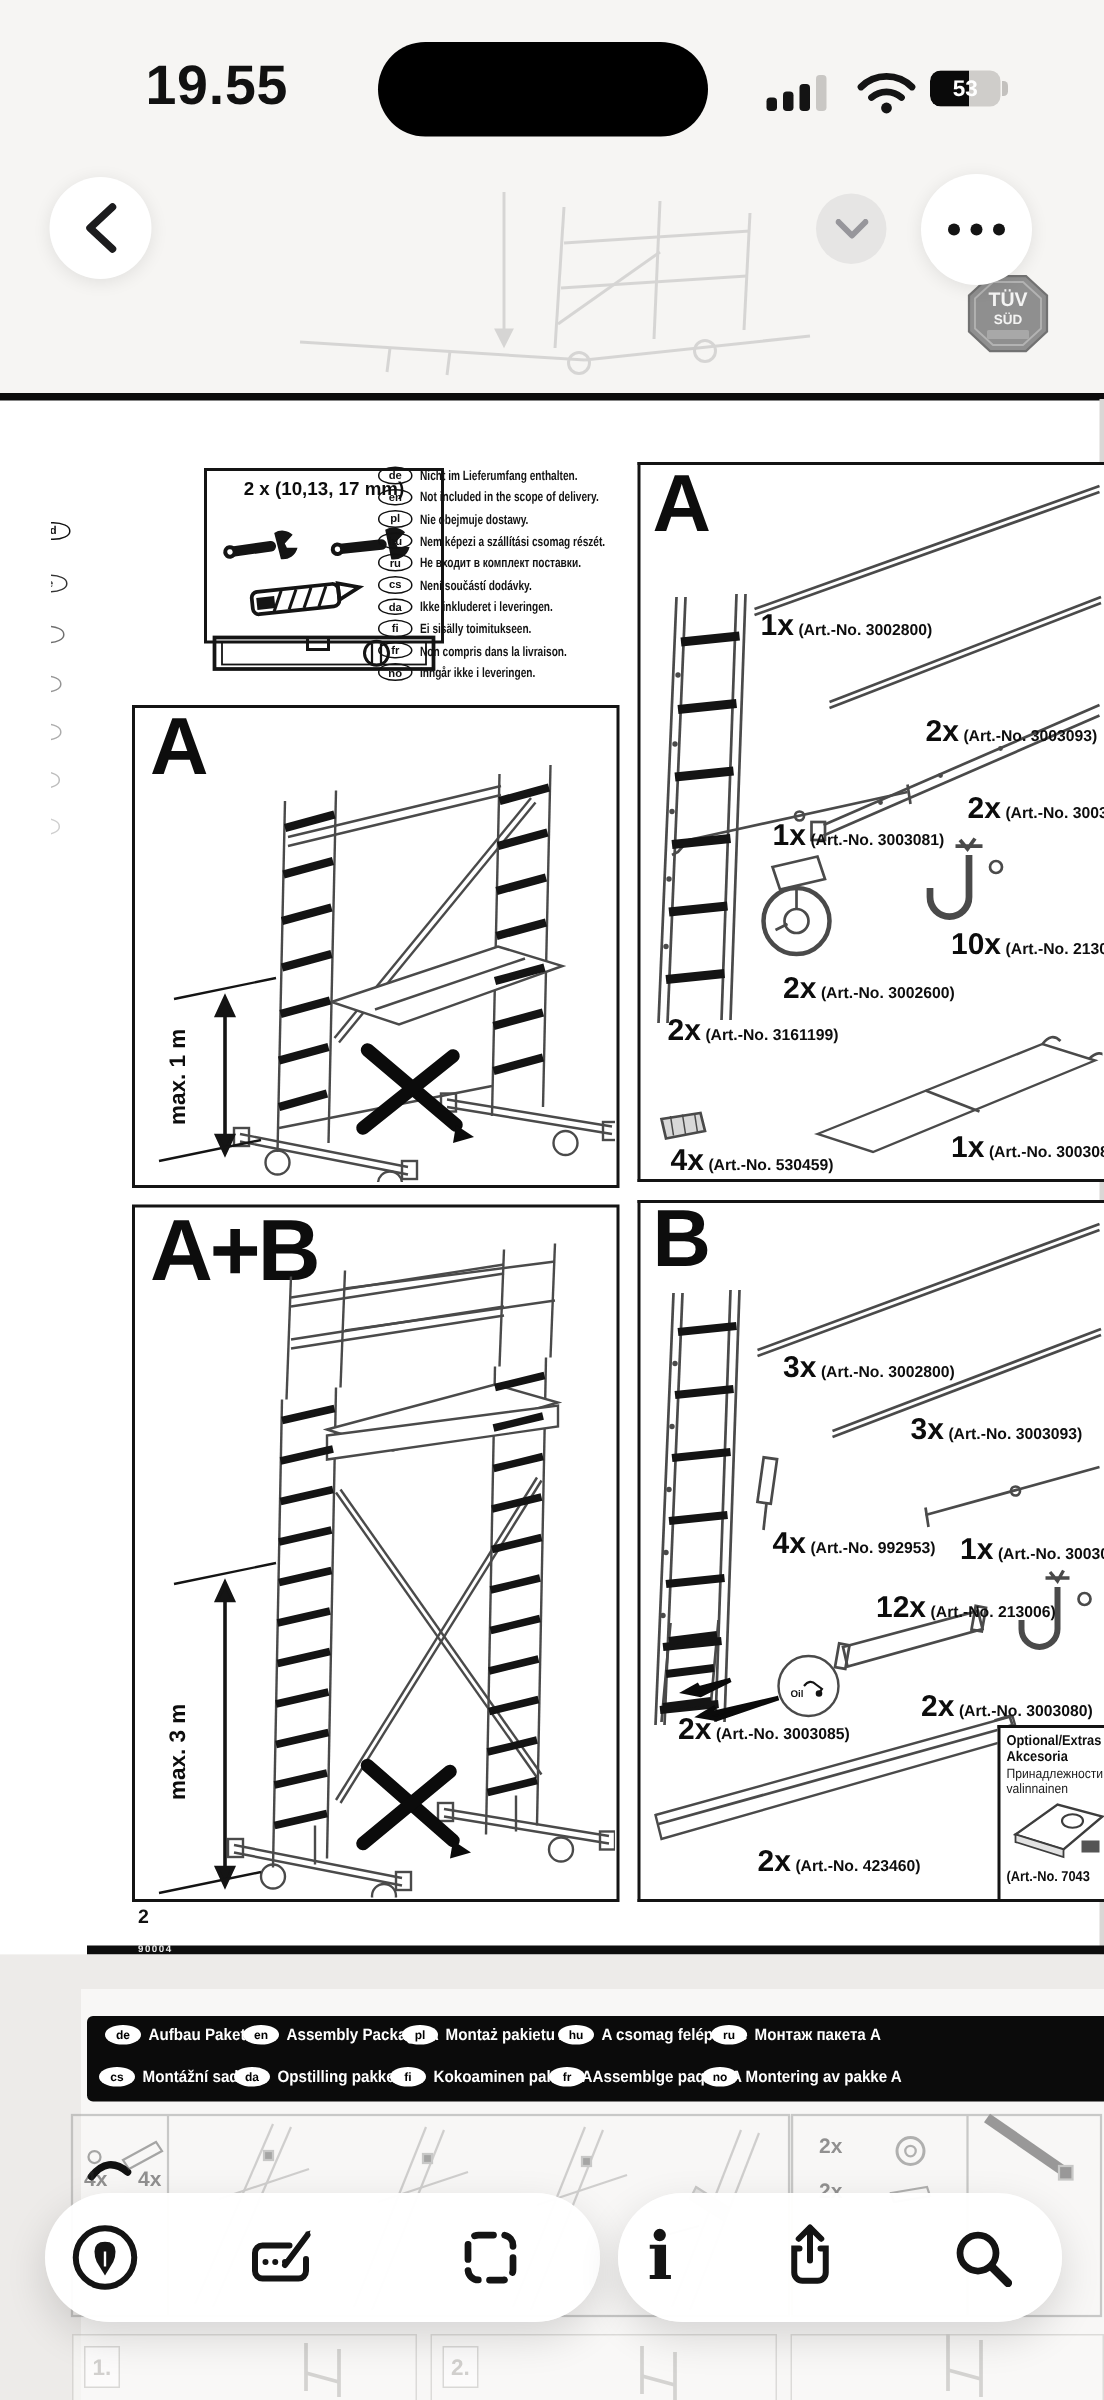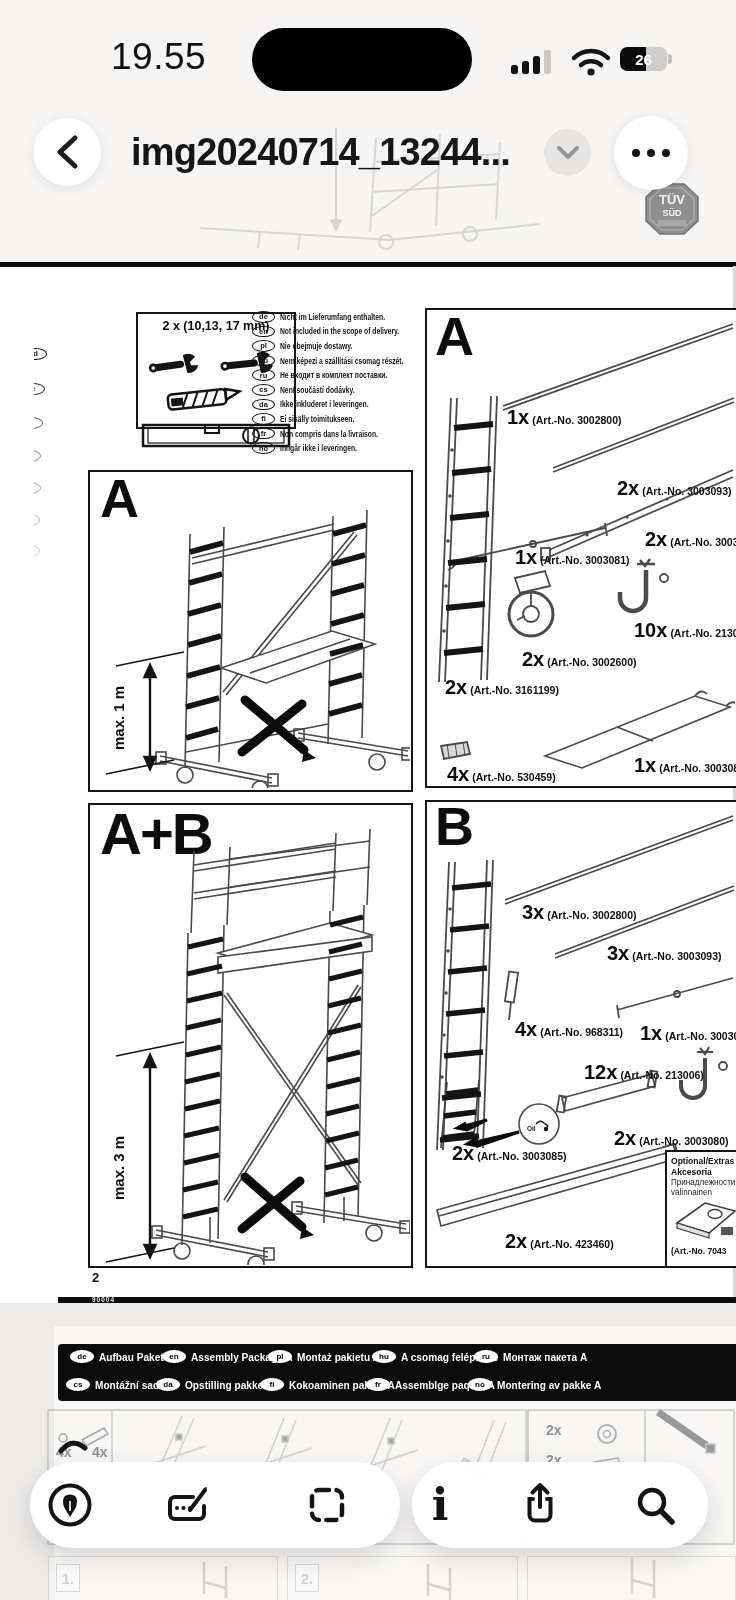--- a/index.html
+++ b/index.html
@@ -1,21 +1,21 @@
 <!DOCTYPE html>
 <html><head>
 <meta charset="utf-8">
 <style>
   html,body{margin:0;padding:0;background:#dddcda;}
   *{box-sizing:border-box;}
   #screen{position:relative;width:736px;height:1600px;overflow:hidden;
     font-family:"Liberation Sans",sans-serif;background:#f6f5f3;}
   .abs{position:absolute;}
   
-  .time{font-size:37px;font-weight:normal;color:#111;letter-spacing:.5px;margin-left:14px;}
+  .time{font-size:37px;font-weight:bold;color:#111;letter-spacing:.5px;}
   .island{background:#000;border-radius:32px;}
   .sigbar{position:absolute;bottom:0;border-radius:2.5px;background:#141414;}
   .battery-shell{position:relative;width:47px;height:24px;border-radius:7px;background:#cfcdca;overflow:hidden;}
   .battery-fill{position:absolute;left:0;top:0;bottom:0;width:55%;background:#0a0a0a;border-radius:7px 0 0 7px;}
   .battery-txt{position:absolute;inset:0;display:flex;align-items:center;justify-content:center;
     color:#fff;font-size:15px;font-weight:bold;}
   .battery-nub{position:absolute;width:4px;height:10px;border-radius:0 3px 3px 0;background:#c3c1be;}
   
   .circle-btn{background:#fff;border-radius:50%;box-shadow:0 2px 12px rgba(0,0,0,.09);
     display:flex;align-items:center;justify-content:center;}
@@ -66,21 +66,21 @@
       <i class="sigbar" style="left:33px;width:7px;height:24px;background:#c9c7c4;"></i>
     </div>
     <svg class="abs" style="left:570px;top:46px;" width="42" height="30" viewBox="0 0 42 30">
       <path d="M4 12 A24 24 0 0 1 38 12" fill="none" stroke="#141414" stroke-width="4.5" stroke-linecap="round"></path>
       <path d="M11 19 A15 15 0 0 1 31 19" fill="none" stroke="#141414" stroke-width="4.5" stroke-linecap="round"></path>
       <circle cx="21" cy="26" r="3.6" fill="#141414"></circle>
     </svg>
     <div class="abs" style="left:620px;top:47px;">
       <div class="battery-shell">
         <div class="battery-fill"></div>
-        <div class="battery-txt">26</div>
+        <div class="battery-txt">53</div>
       </div>
       <div class="battery-nub" style="left:48px;top:7px;"></div>
     </div>
   </div>
 
   <svg class="abs" style="left:140px;top:128px;opacity:.3;" width="430" height="130" viewBox="0 0 430 130">
     <g stroke="#8f8f8f" stroke-width="2" fill="none">
       <line x1="196" y1="0" x2="196" y2="92"></line>
         <path d="M191 92 l5 10 l5-10 z" fill="#8f8f8f"></path>
       <line x1="60" y1="100" x2="250" y2="112"></line>
@@ -104,21 +104,20 @@
     <text x="30" y="22" text-anchor="middle" font-size="13" font-weight="bold" fill="#f4f4f4" font-family="Liberation Sans, sans-serif">TÜV</text>
     <text x="30" y="34" text-anchor="middle" font-size="9" font-weight="bold" fill="#f4f4f4" font-family="Liberation Sans, sans-serif">SÜD</text>
     <rect x="16" y="38" width="28" height="6" rx="1" fill="#9b9b9b"></rect>
   </svg>
 
   <div class="abs circle-btn" style="left:33px;top:118px;width:68px;height:68px;">
     <svg width="30" height="38" viewBox="0 0 30 38">
       <path d="M23 5 L8 19 L23 33" fill="none" stroke="#1c1c1e" stroke-width="5" stroke-linecap="round" stroke-linejoin="round"></path>
     </svg>
   </div>
-  <div class="abs nav-title" style="left:131px;top:131px;">img20240714_13244...</div>
   <div class="abs circle-btn" style="left:544px;top:129px;width:47px;height:47px;background:#e6e5e4;box-shadow:none;">
     <svg width="22" height="14" viewBox="0 0 22 14">
       <path d="M2 2 L11 11 L20 2" fill="none" stroke="#97969b" stroke-width="4" stroke-linecap="round" stroke-linejoin="round"></path>
     </svg>
   </div>
   <div class="abs circle-btn" style="left:614px;top:116px;width:74px;height:74px;">
     <div class="dots">
         <i></i>
         <i></i>
         <i></i>
@@ -479,21 +478,21 @@
           <path d="M60 318 L30 326 l9 -5 l-9 5 l10 2 z"></path>
         </g>
         <g transform="translate(103,316)" stroke="#141414" stroke-width="1.4" fill="none">
           <path d="M6 6 q4 -5 8 -1 l4 3 l-3 4"></path>
             <circle cx="16" cy="11" r="1.5" fill="#141414"></circle>
         </g>
         <text x="100" y="329" font-size="6.5" font-weight="bold" fill="#141414" font-family="Liberation Sans, sans-serif">Oil</text>
       </svg>
       <div class="qty-label" style="left:95px;top:99px;"><b>3x</b><span>(Art.-No. 3002800)</span></div>
       <div class="qty-label" style="left:180px;top:140px;"><b>3x</b><span>(Art.-No. 3003093)</span></div>
-      <div class="qty-label" style="left:88px;top:216px;"><b>4x</b><span>(Art.-No. 968311)</span></div>
+      <div class="qty-label" style="left:88px;top:216px;"><b>4x</b><span>(Art.-No. 992953)</span></div>
       <div class="qty-label" style="left:213px;top:220px;"><b>1x</b><span>(Art.-No. 3003081)</span></div>
       <div class="qty-label" style="left:157px;top:259px;"><b>12x</b><span>(Art.-No. 213006)</span></div>
       <div class="qty-label" style="left:25px;top:340px;"><b>2x</b><span>(Art.-No. 3003085)</span></div>
       <div class="qty-label" style="left:187px;top:325px;"><b>2x</b><span>(Art.-No. 3003080)</span></div>
       <div class="qty-label" style="left:78px;top:428px;"><b>2x</b><span>(Art.-No. 423460)</span></div>
 
       <div class="abs" style="left:238px;top:348px;width:73px;height:120px;border-left:2.5px solid #141414;border-top:2.5px solid #141414;background:#fff;padding:3px 0 0 4px;">
         <div class="opt-line-b">Optional/Extras</div>
         <div class="opt-line-b">Akcesoria</div>
         <div class="opt-line">Принадлежности</div>

